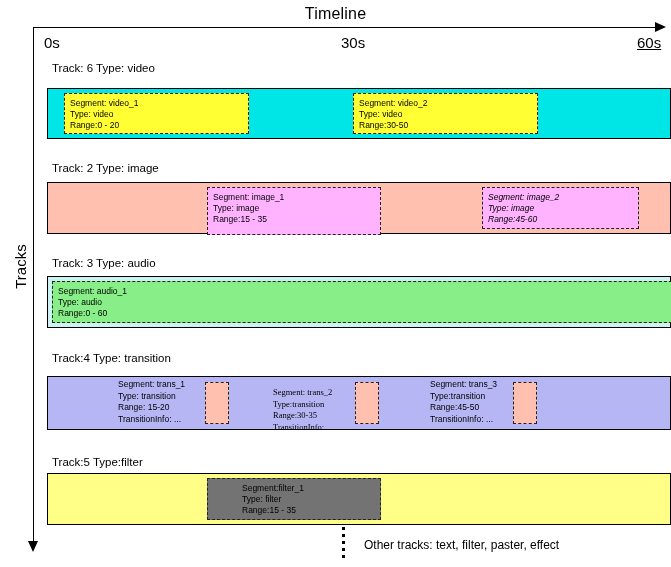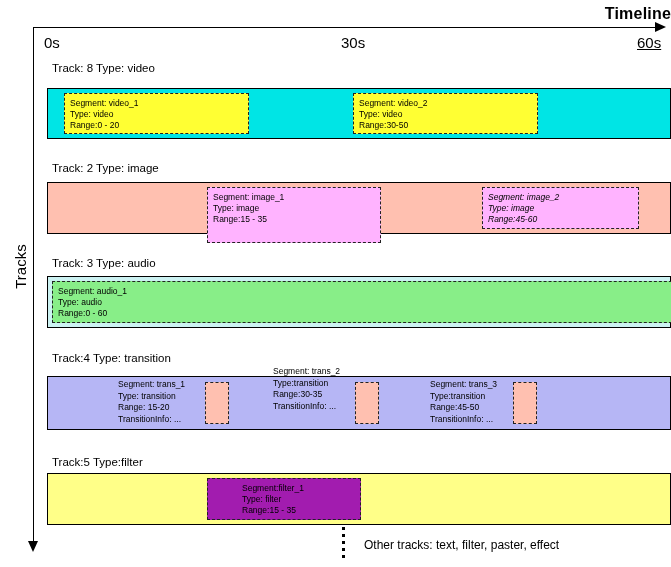--- a/index.html
+++ b/index.html
@@ -18,24 +18,23 @@
     overflow: hidden;
     background: #ffffff;
   }
 
   
   .timeline-title {
     position: absolute;
     left: 0;
     top: 5px;
     width: 671px;
-    text-align: right;
+    text-align: center;
     font-size: 16px;
     letter-spacing: .2px;
-    font-weight: bold;
   }
 
   
   .h-axis {
     position: absolute;
     left: 33px;
     top: 27px;
     width: 628px;
     height: 1px;
     background: #000;
@@ -161,36 +160,36 @@
   <div class="h-axis-head"></div>
 
   <div class="v-axis"></div>
   <div class="v-axis-head"></div>
   <div class="tracks-label">Tracks</div>
 
   <div class="tick tick-0">0s</div>
   <div class="tick tick-30">30s</div>
   <div class="tick tick-60">60s</div>
 
-  <div class="track-label" style="left:52px; top:62px;">Track: 8 Type: video</div>
+  <div class="track-label" style="left:52px; top:62px;">Track: 6 Type: video</div>
   <div class="track-lane" style="left:47px; top:88px; width:624px; height:51px; background:#00e5e5;"></div>
   <div class="segment" style="left:52px; top:93px; width:185px; height:41px; background:#ffff33;margin-left:12px;">
     <span class="line">Segment: video_1</span>
     <span class="line">Type: video</span>
     <span class="line">Range:0 - 20</span>
   </div>
   <div class="segment" style="left:353px; top:93px; width:185px; height:41px; background:#ffff33;">
     <span class="line">Segment: video_2</span>
     <span class="line">Type: video</span>
     <span class="line">Range:30-50</span>
   </div>
 
   <div class="track-label" style="left:52px; top:162px;">Track: 2 Type: image</div>
   <div class="track-lane" style="left:47px; top:182px; width:624px; height:52px; background:#ffc0b0;"></div>
-  <div class="segment" style="left:207px; top:187px; width:174px; height:56px; background:#ffb3ff;">
+  <div class="segment" style="left:207px; top:187px; width:174px; height:48px; background:#ffb3ff;">
     <span class="line">Segment: image_1</span>
     <span class="line">Type: image</span>
     <span class="line">Range:15 - 35</span>
   </div>
   <div class="segment" style="left:482px; top:187px; width:157px; height:42px; background:#ffb3ff;font-style:italic;">
     <span class="line">Segment: image_2</span>
     <span class="line">Type: image</span>
     <span class="line">Range:45-60</span>
   </div>
 
@@ -206,39 +205,39 @@
   <div class="track-lane" style="left:47px; top:376px; width:624px; height:54px; background:#b6b6f5;"></div>
 
   <div class="trans-text" style="left:118px; top:379px;">
     <span class="line">Segment: trans_1</span>
     <span class="line">Type: transition</span>
     <span class="line">Range: 15-20</span>
     <span class="line">TransitionInfo: ...</span>
   </div>
   <div class="trans-box" style="left:205px; top:382px; width:24px; height:42px; background:#ffc0b0;"></div>
 
-  <div class="trans-text" style="left:273px; top:366px;">
+  <div class="trans-text" style="left:273px; top:387px;font-family:Liberation Serif, serif;">
     <span class="line">Segment: trans_2</span>
     <span class="line">Type:transition</span>
     <span class="line">Range:30-35</span>
     <span class="line">TransitionInfo: ...</span>
   </div>
   <div class="trans-box" style="left:355px; top:382px; width:24px; height:42px; background:#ffc0b0;"></div>
 
   <div class="trans-text" style="left:430px; top:379px;">
     <span class="line">Segment: trans_3</span>
     <span class="line">Type:transition</span>
     <span class="line">Range:45-50</span>
     <span class="line">TransitionInfo: ...</span>
   </div>
   <div class="trans-box" style="left:513px; top:382px; width:24px; height:42px; background:#ffc0b0;"></div>
 
   <div class="track-label" style="left:52px; top:456px;">Track:5 Type:filter</div>
   <div class="track-lane" style="left:47px; top:473px; width:624px; height:52px; background:#ffff88;"></div>
-  <div class="segment" style="left:207px; top:478px; width:154px; height:42px; background:#a21caf;padding-left:34px;">
+  <div class="segment" style="left:207px; top:478px; width:174px; height:42px; background:#737373;padding-left:34px;">
     <span class="line">Segment:filter_1</span>
     <span class="line">Type: filter</span>
     <span class="line">Range:15 - 35</span>
   </div>
 
   <div class="vdots"></div>
   <div class="other-note">Other tracks: text, filter, paster, effect</div>
 
 </div>
 

